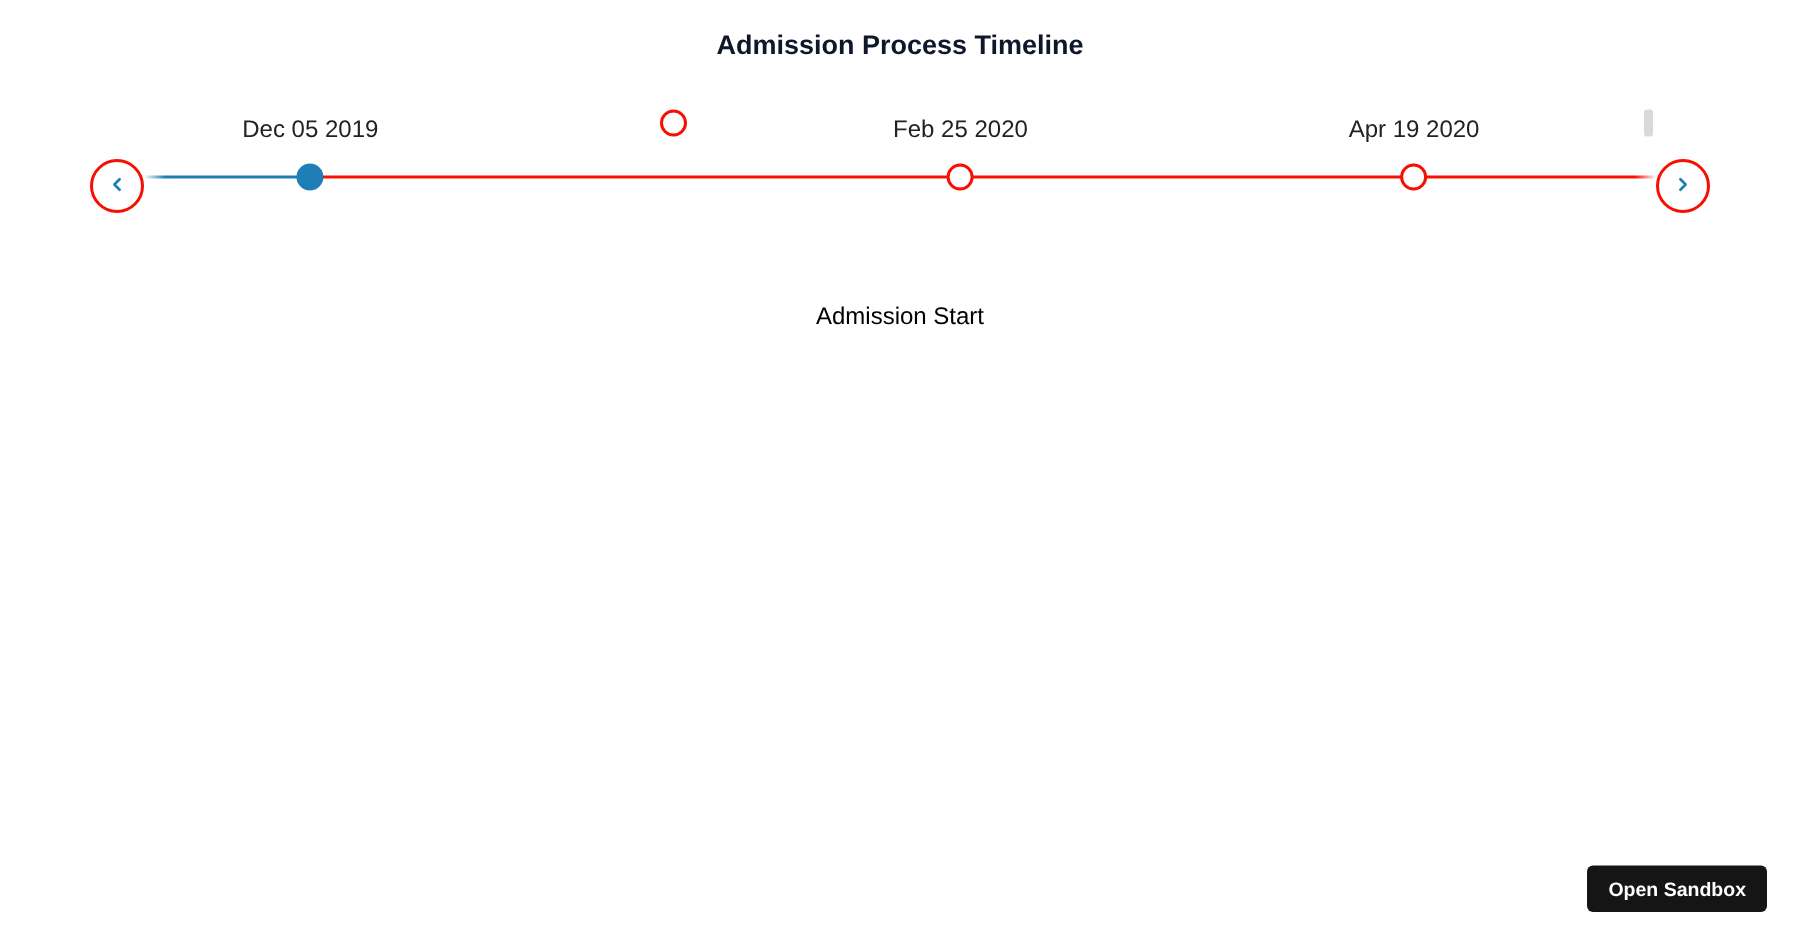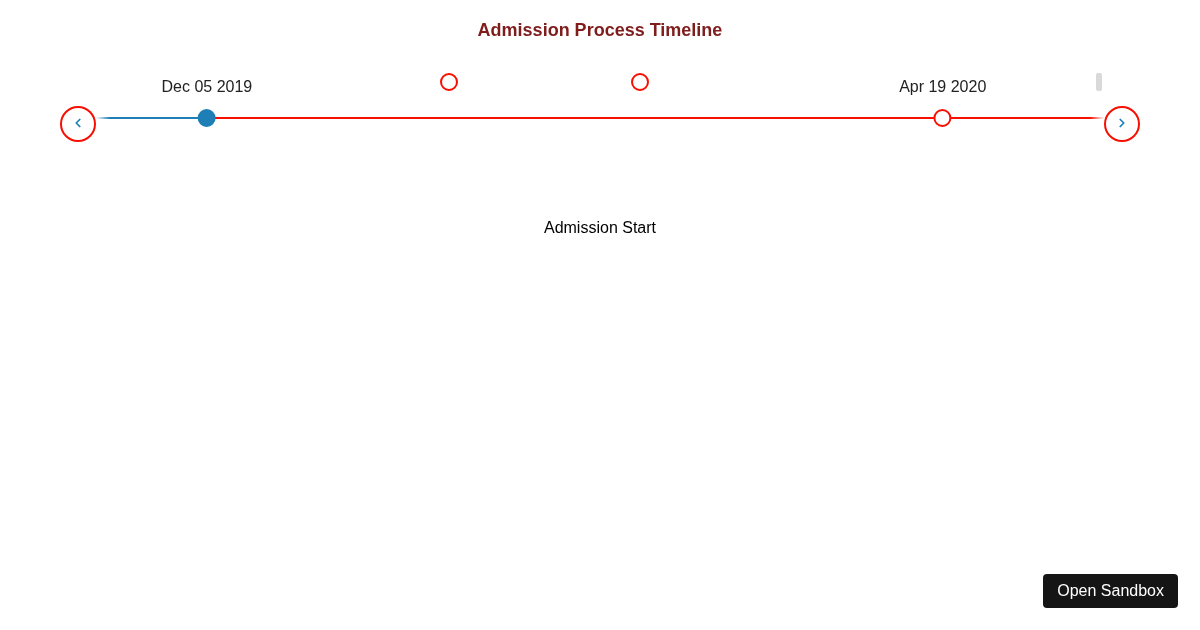--- a/index.html
+++ b/index.html
@@ -14,21 +14,21 @@
       height: 630px;
       position: relative;
     }
     .container {
       padding: 20px 60px 0 60px;
     }
     .title {
       text-align: center;
       font-size: 18px;
       font-weight: bold;
-      color: #7f1d1d;
+      color: #0f172a;
       margin-bottom: 28px;
     }
     .timeline-wrapper {
       display: flex;
       align-items: center;
       gap: 0;
       margin: 0 auto;
       width: 100%;
     }
     .nav-btn {
@@ -128,34 +128,35 @@
       width: 6px;
       height: 18px;
       background: #d9d9d9;
       border-radius: 2px;
       z-index: 4;
     }
     .description {
       text-align: center;
       font-size: 16px;
       color: #000;
-      margin-top: 40px;
+      margin-top: 24px;
     }
     .sandbox-btn {
       position: absolute;
       right: 22px;
       bottom: 22px;
       background: #151515;
       color: #fff;
-      font-size: 16px;
+      font-size: 13px;
       padding: 8px 14px;
       border-radius: 4px;
       border: none;
       cursor: pointer;
       font-family: inherit;
+      font-weight: bold;
     }
   </style>
 </head>
 <body>
 
 <div class="container">
   <h1 class="title">Admission Process Timeline</h1>
 
   <div class="timeline-wrapper">
 
@@ -173,20 +174,21 @@
         <div class="line-before" id="line-before" style="width: 11%;"></div>
         <div class="line-after" id="line-after" style="left: 11%;"></div>
       <div class="event" style="left: 11%;">
             <div class="event-label">Dec 05 2019</div>
             <div class="event-dot active"></div>
           </div>
           <div class="event" style="left: 35%;">
             <div class="event-dot"></div>
           </div>
           <div class="event" style="left: 54%;">
+            <div class="event-label">Feb 25 2020</div>
             <div class="event-dot"></div>
           </div>
           <div class="event" style="left: 84%;">
             <div class="event-label">Apr 19 2020</div>
             <div class="event-dot"></div>
           </div>
         </div>
     </div>
 
     <button class="nav-btn">

